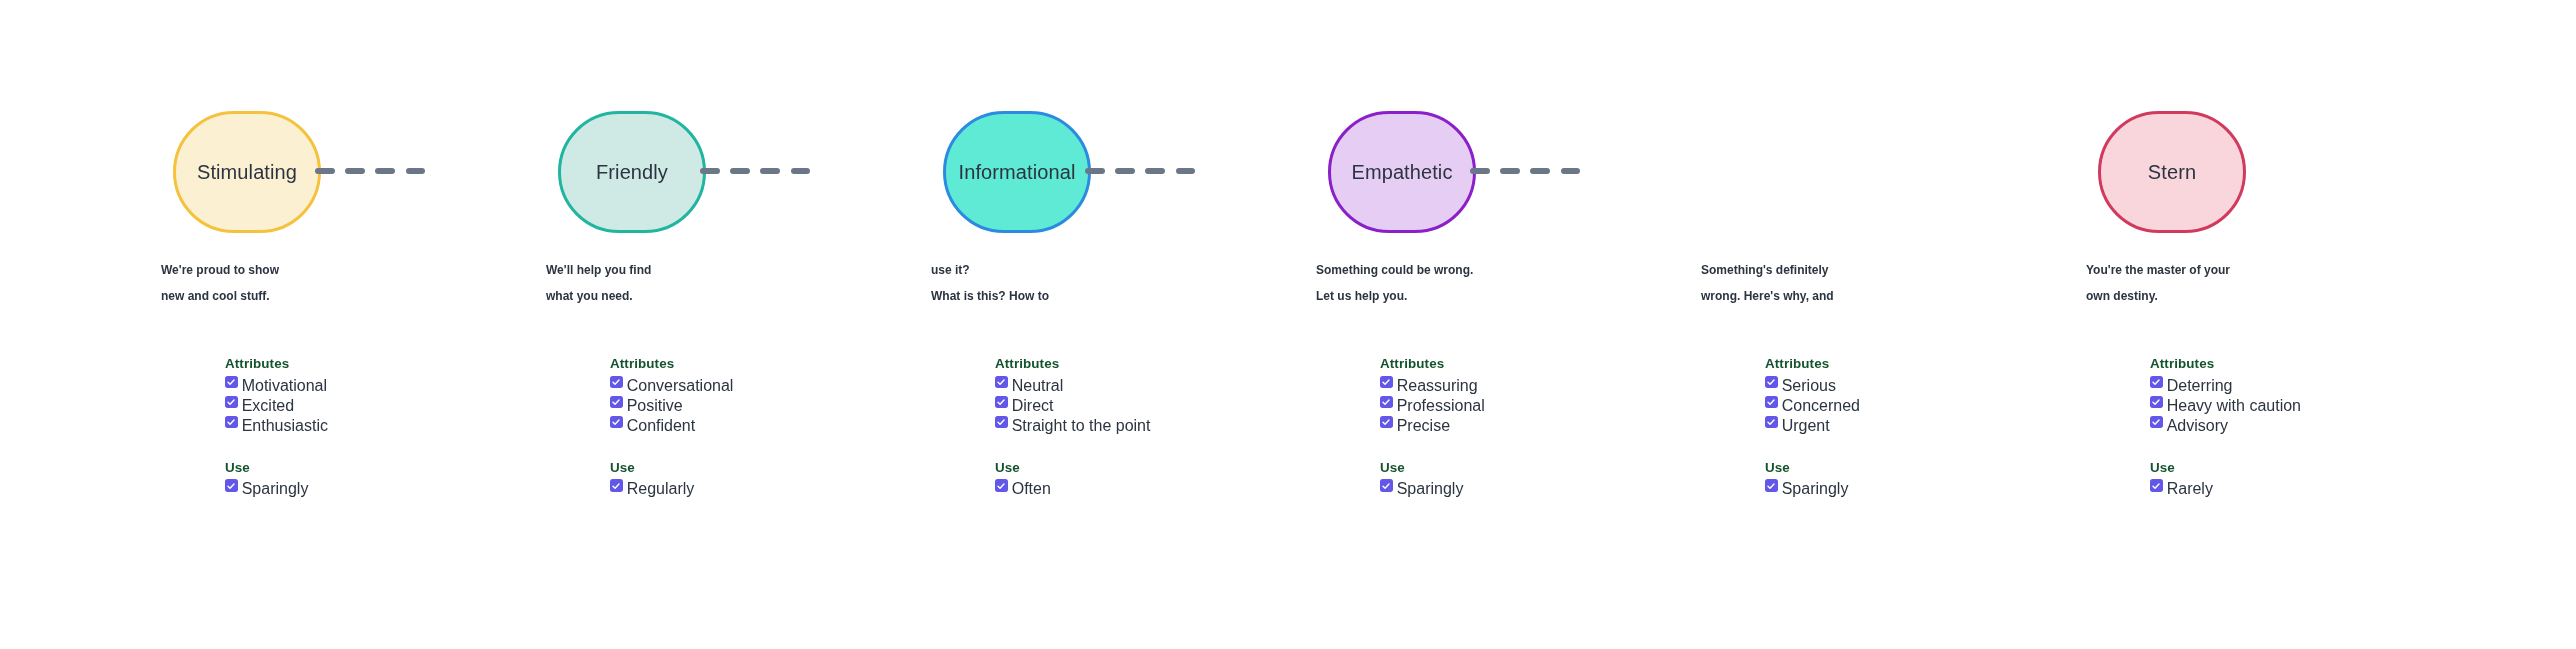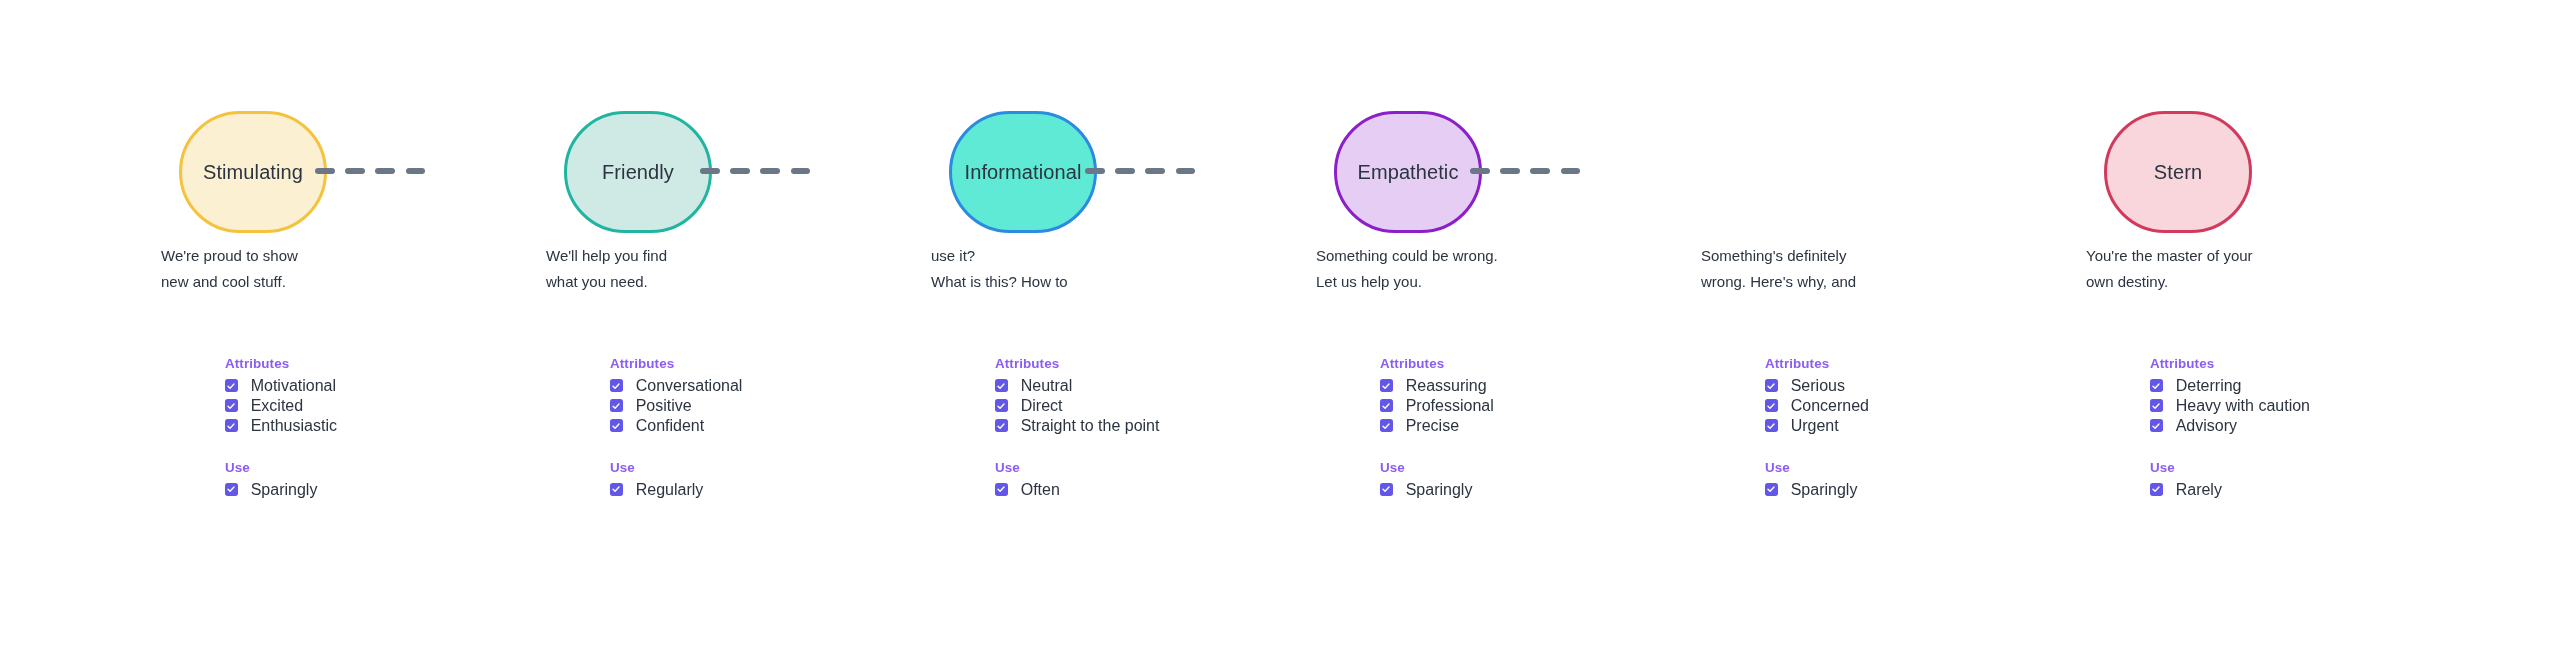--- a/index.html
+++ b/index.html
@@ -31,21 +31,21 @@
   .pill-row {
     position: absolute;
     top: 111px;
     left: 0;
     width: 315px;
     height: 122px;
   }
 
   .pill {
     position: absolute;
-    left: 18px;
+    left: 12px;
     top: 0;
     width: 148px;
     height: 122px;
     border-radius: 64px;
     border-style: solid;
     border-width: 3.4px;
     display: flex;
     align-items: center;
     justify-content: center;
   }
@@ -74,49 +74,48 @@
     width: 19.5px;
     height: 6px;
     border-radius: 3.4px;
     background: #6b7786;
     flex: none;
   }
 
   
   .description {
     position: absolute;
-    top: 243px;
+    top: 257px;
     left: 0;
     width: 268px;
-    font-size: 15px;
+    font-size: 12px;
     line-height: 26px;
     color: #2b3440;
-    font-weight: 400;
+    font-weight: 700;
   }
 
   
   .lists {
     position: absolute;
     top: 356px;
     left: 64px;
     width: 252px;
   }
 
   .group-heading {
     font-size: 13.4px;
     font-weight: 700;
-    color: #8b5cf6;
+    color: #14532d;
     letter-spacing: 0.1px;
     margin-bottom: 4.7px;
   }
 
   .check-row {
     display: flex;
-    align-items: center;
-    gap: 13px;
+    gap: 4px;
     height: 20px;
     margin-bottom: 0px;
   }
 
   .checkbox {
     width: 12.7px;
     height: 12.7px;
     border-radius: 2.7px;
     background: #6257e8;
     flex: none;

